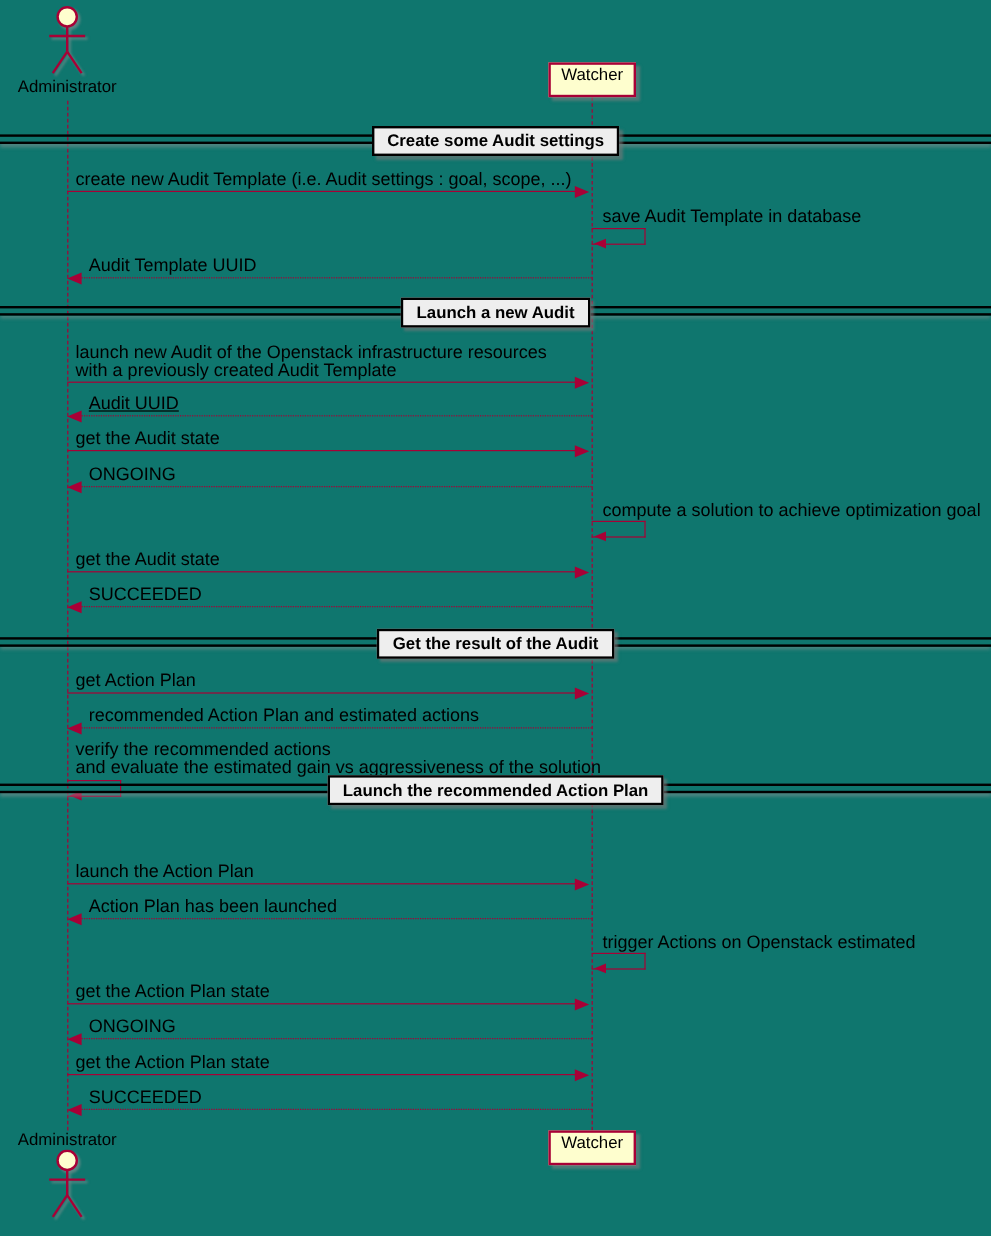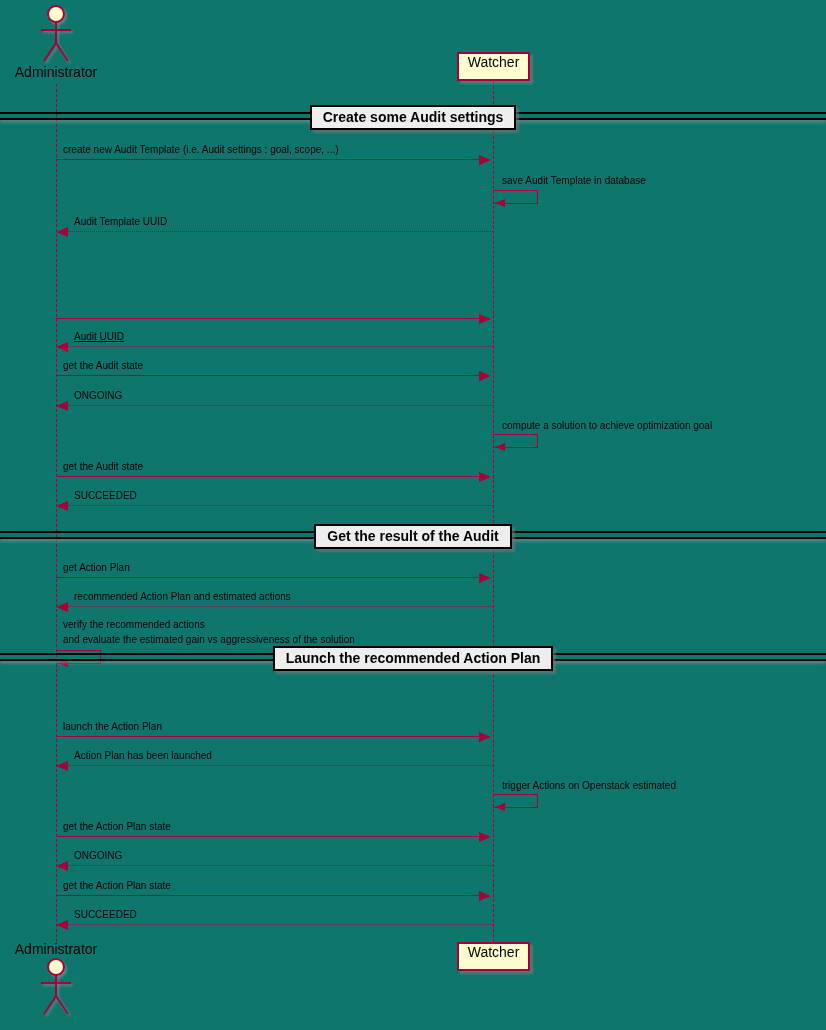--- a/index.html
+++ b/index.html
@@ -18,21 +18,21 @@
 
   .divider { position:absolute; left:0; width:826px; z-index:3; }
   .divider-lines { position:absolute; top:7px; left:0; right:0; height:4px;
                    border-top:2px solid #000; border-bottom:2px solid #000;
                    box-shadow:0 3px 3px rgba(150,150,150,0.45); }
   .divider-box { position:relative; z-index:2; margin:0 auto; display:table;
                  background:#EEEEEE; border:2px solid #000; padding:2px 11px;
                  font-weight:bold; font-size:14px; line-height:17px;
                  box-shadow:3px 3px 2px rgba(120,120,120,0.6); }
 
-  .msg-label { position:absolute; font-size:10px; line-height:15px; white-space:pre-line; z-index:1; }
+  .msg-label { position:absolute; font-size:15px; line-height:15px; white-space:pre-line; z-index:1; }
 
   .arr { position:absolute; height:0; z-index:1; }
   .arr.solid  { border-top:1px solid #A80036; }
   .arr.dotted { border-top:1px dotted #A80036; }
 
   .head-r { position:absolute; width:0; height:0; z-index:1;
             border-left:12px solid #A80036; border-top:5px solid transparent; border-bottom:5px solid transparent; }
   .head-l { position:absolute; width:0; height:0; z-index:1;
             border-right:12px solid #A80036; border-top:5px solid transparent; border-bottom:5px solid transparent; }
   .head-l.small { border-right:10px solid #A80036; border-top:4px solid transparent; border-bottom:4px solid transparent; }
@@ -71,21 +71,27 @@
   <div class="head-r" style="left:479px; top:155px;"></div>
 
   <div class="msg-label" style="left:502px; top:173px;">save Audit Template in database</div>
   <div class="selfloop" style="left:493px; top:190px;"></div>
   <div class="head-l small" style="left:495px; top:199px;"></div>
 
   <div class="msg-label" style="left:74px; top:214px;">Audit Template UUID</div>
   <div class="arr dotted" style="left:68px; top:231px; width:425px;"></div>
   <div class="head-l" style="left:56px; top:227px;"></div>
 
+  <div class="divider" style="top:248px;">
+    <div class="divider-lines"></div>
+    <div class="divider-box">Launch a new Audit</div>
+  </div>
 
+  <div class="msg-label" style="left:63px; top:286px;">launch new Audit of the Openstack infrastructure resources
+with a previously created Audit Template</div>
   <div class="arr solid" style="left:56px; top:318px; width:424px;"></div>
   <div class="head-r" style="left:479px; top:314px;"></div>
 
   <div class="msg-label" style="left:74px; top:329px;text-decoration:underline;">Audit UUID</div>
   <div class="arr dotted" style="left:68px; top:346px; width:425px;"></div>
   <div class="head-l" style="left:56px; top:342px;"></div>
 
   <div class="msg-label" style="left:63px; top:358px;">get the Audit state</div>
   <div class="arr solid" style="left:56px; top:375px; width:424px;"></div>
   <div class="head-r" style="left:479px; top:371px;"></div>

